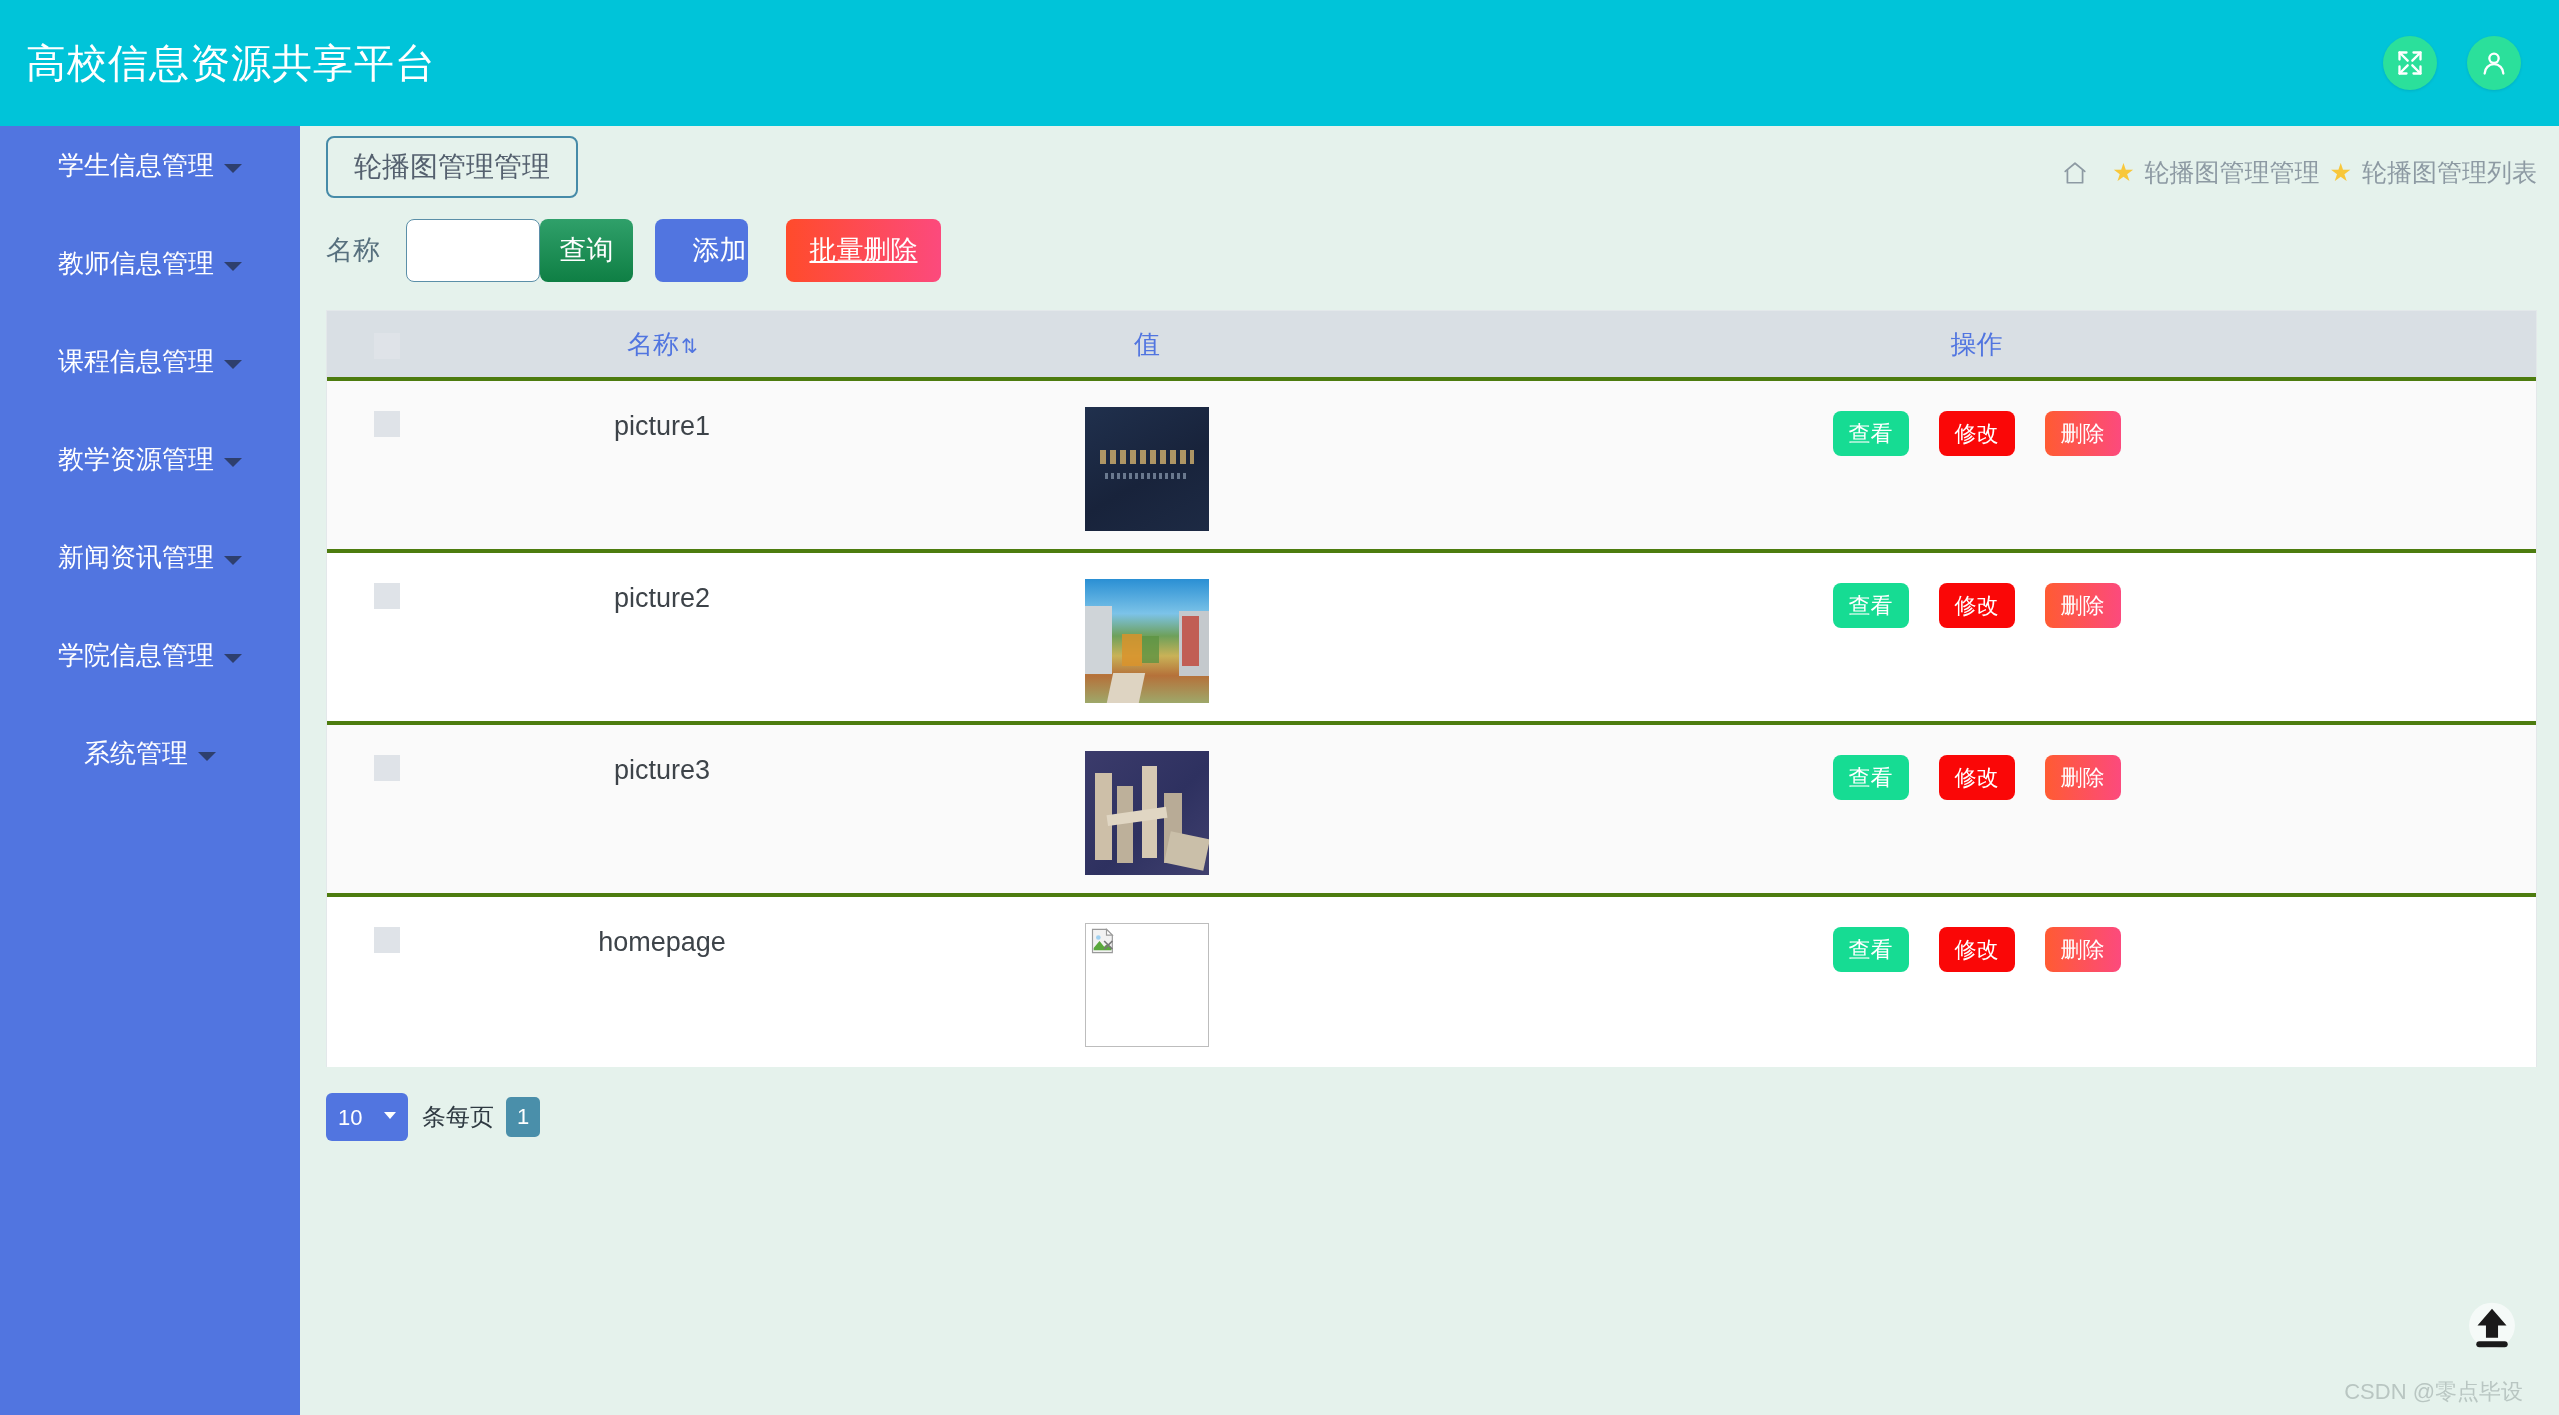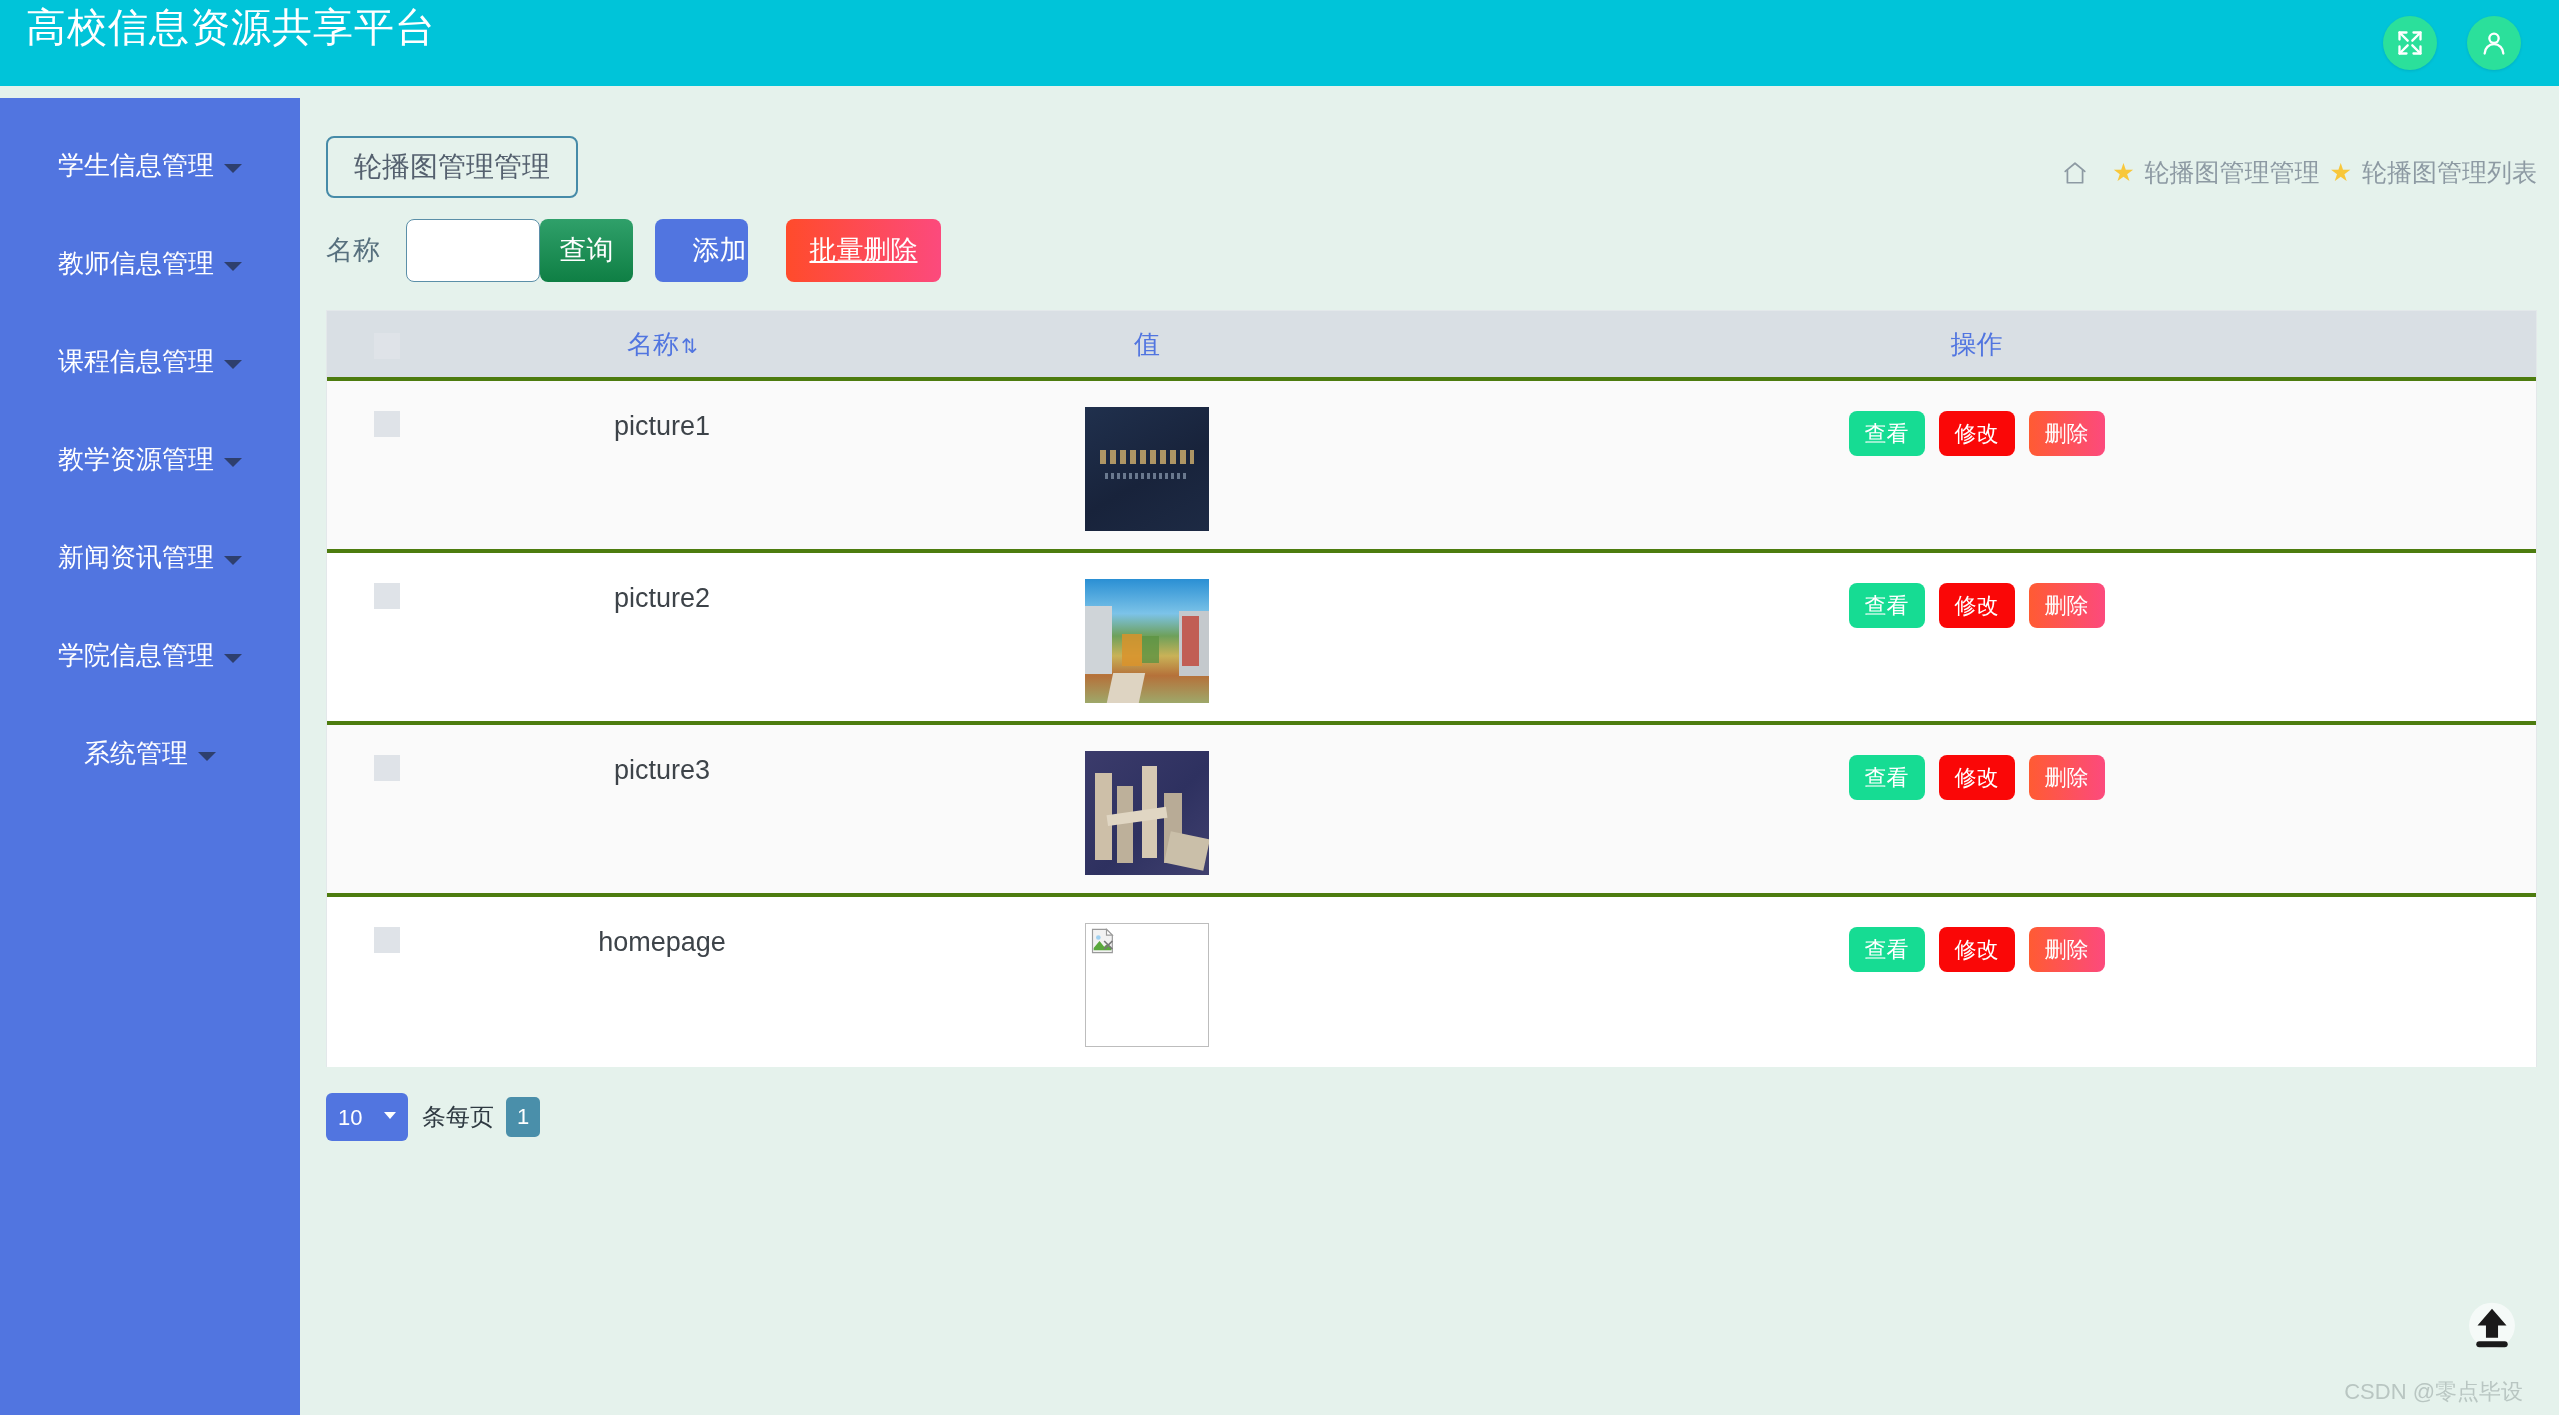--- a/index.html
+++ b/index.html
@@ -6,23 +6,23 @@
   html, body {
     width: 2559px; height: 1415px;
     font-family: "Liberation Sans", sans-serif;
     background: #e5f2ec;
     overflow: hidden;
   }
 
   
   .header {
     position: absolute; top: 0; left: 0;
-    width: 2559px; height: 86px;
+    width: 2559px; height: 126px;
     background: #00c4d9;
-    display: flex; 
+    display: flex; align-items: center;
     z-index: 30;
   }
   .header-title {
     color: #ffffff;
     font-size: 40px;
     font-weight: 400;
     margin-left: 26px;
     letter-spacing: 1px;
   }
   .header-actions {
@@ -202,21 +202,21 @@
     background-size: cover;
     background-position: center;
   }
   .thumb-broken {
     width: 124px; height: 124px;
     border: 1px solid #bdbdbd;
     background: #ffffff;
     display: inline-block;
     position: relative;
   }
-  .ops { display: flex; justify-content: center; gap: 14px; padding-top: 4px; }
+  .ops { display: flex; justify-content: center; gap: 30px; padding-top: 4px; }
   .btn-view {
     width: 76px; height: 45px;
     background: #16dc93;
   }
   .btn-edit {
     width: 76px; height: 45px;
     background: #fa0707;
   }
   .btn-del {
     width: 76px; height: 45px;

